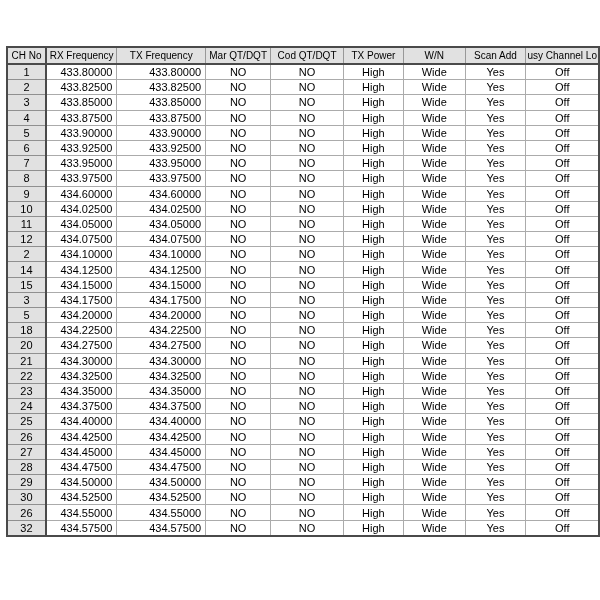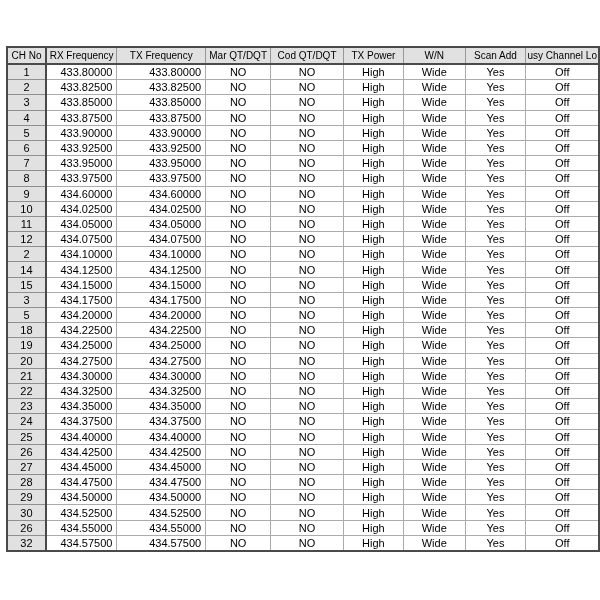--- a/index.html
+++ b/index.html
@@ -282,31 +282,20 @@
           <td class="al-right">434.22500</td>
           <td class="al-right">434.22500</td>
           <td class="al-center">NO</td>
           <td class="al-center">NO</td>
           <td class="al-center">High</td>
           <td class="al-center">Wide</td>
           <td class="al-center">Yes</td>
           <td class="al-center">Off</td>
         </tr>
         <tr>
-          <td class="rowhdr">19</td>
-          <td class="al-right">434.25000</td>
-          <td class="al-right">434.25000</td>
-          <td class="al-center">NO</td>
-          <td class="al-center">NO</td>
-          <td class="al-center">High</td>
-          <td class="al-center">Wide</td>
-          <td class="al-center">Yes</td>
-          <td class="al-center">Off</td>
-        </tr>
-        <tr>
           <td class="rowhdr">20</td>
           <td class="al-right">434.27500</td>
           <td class="al-right">434.27500</td>
           <td class="al-center">NO</td>
           <td class="al-center">NO</td>
           <td class="al-center">High</td>
           <td class="al-center">Wide</td>
           <td class="al-center">Yes</td>
           <td class="al-center">Off</td>
         </tr>

